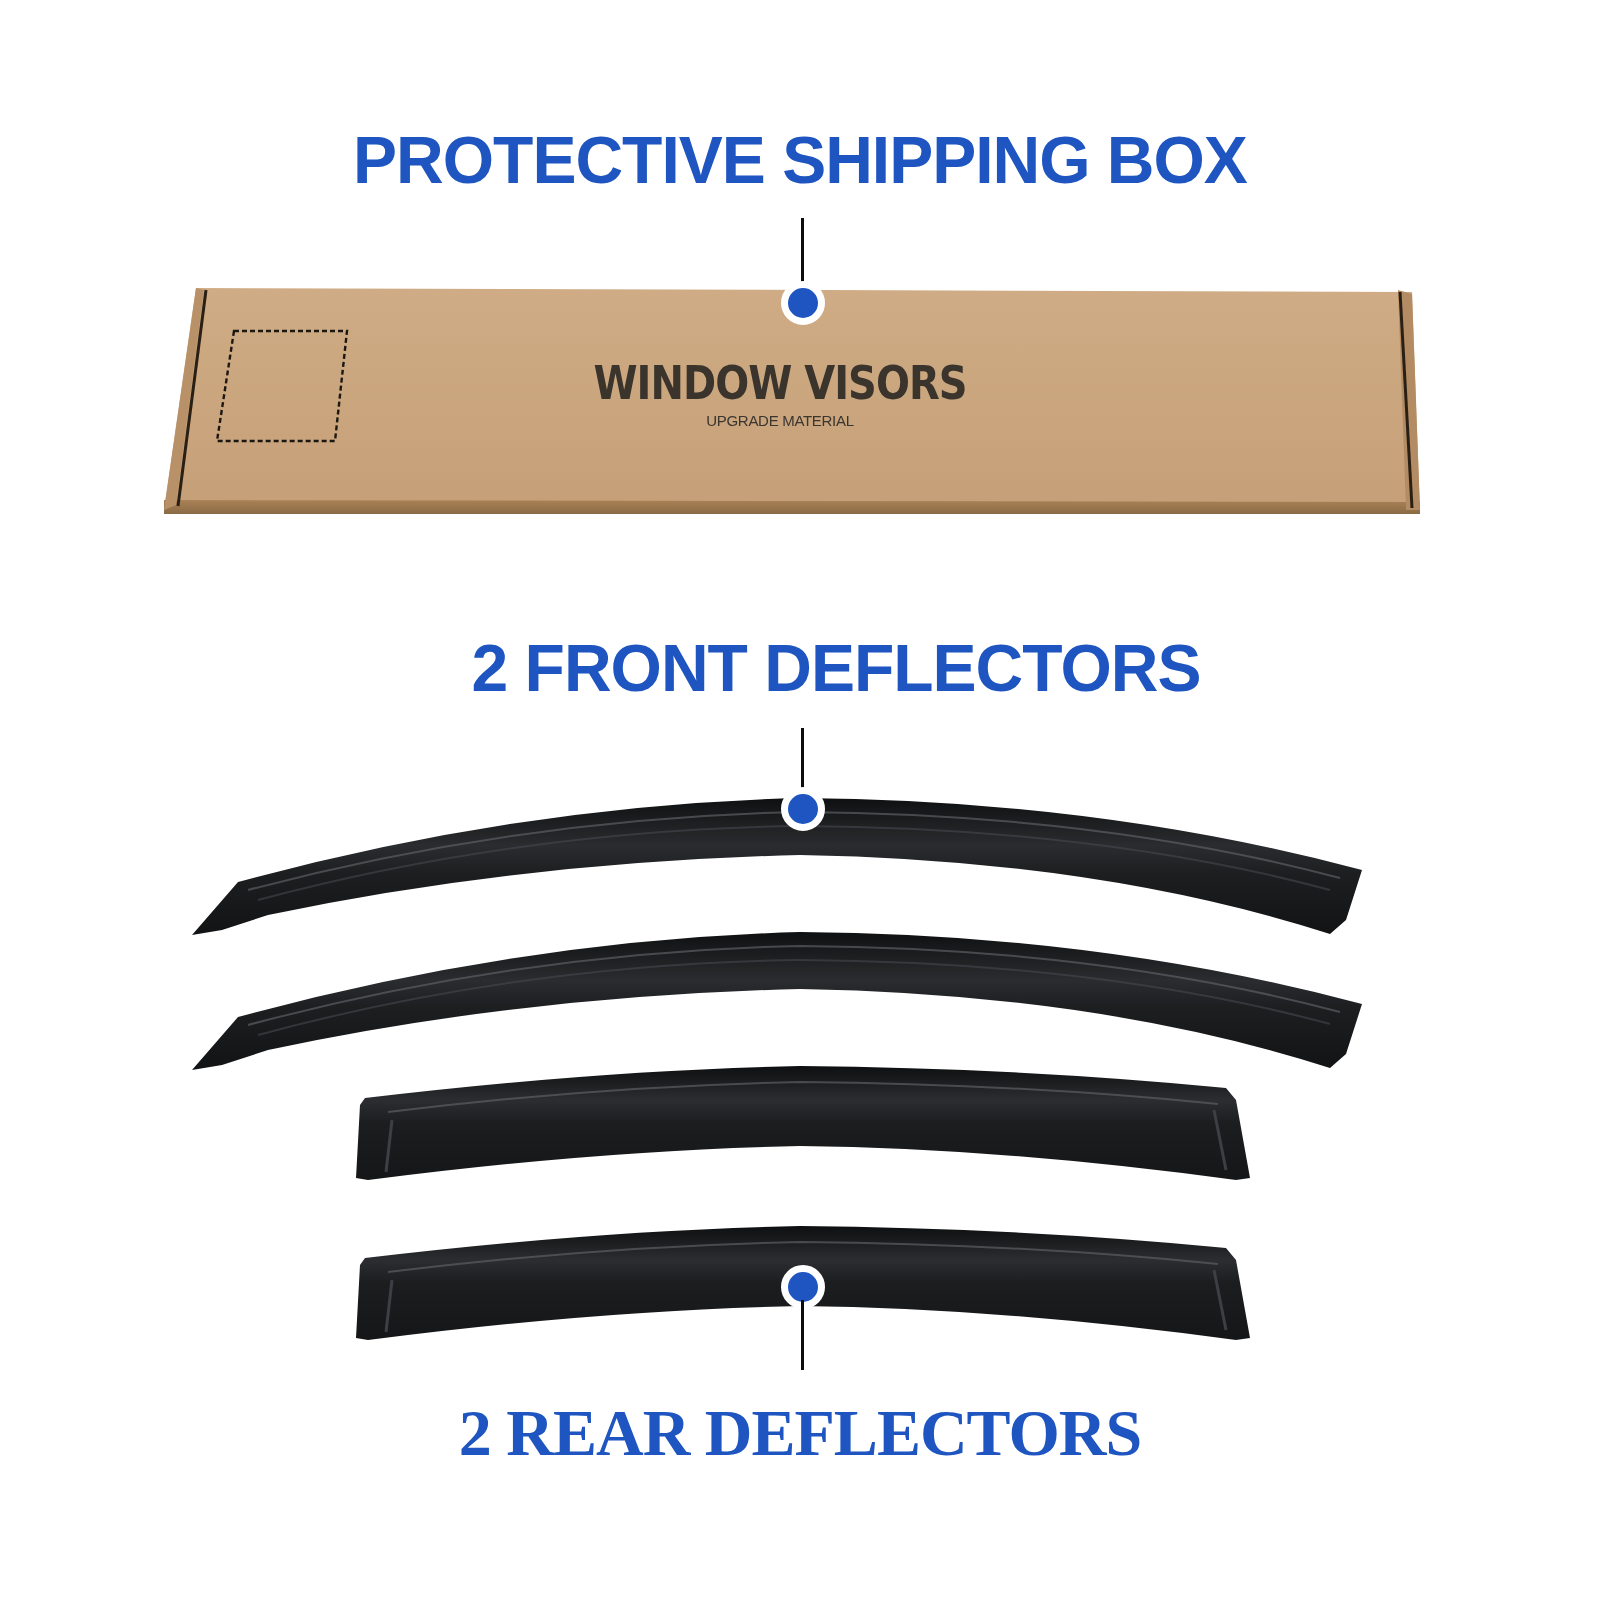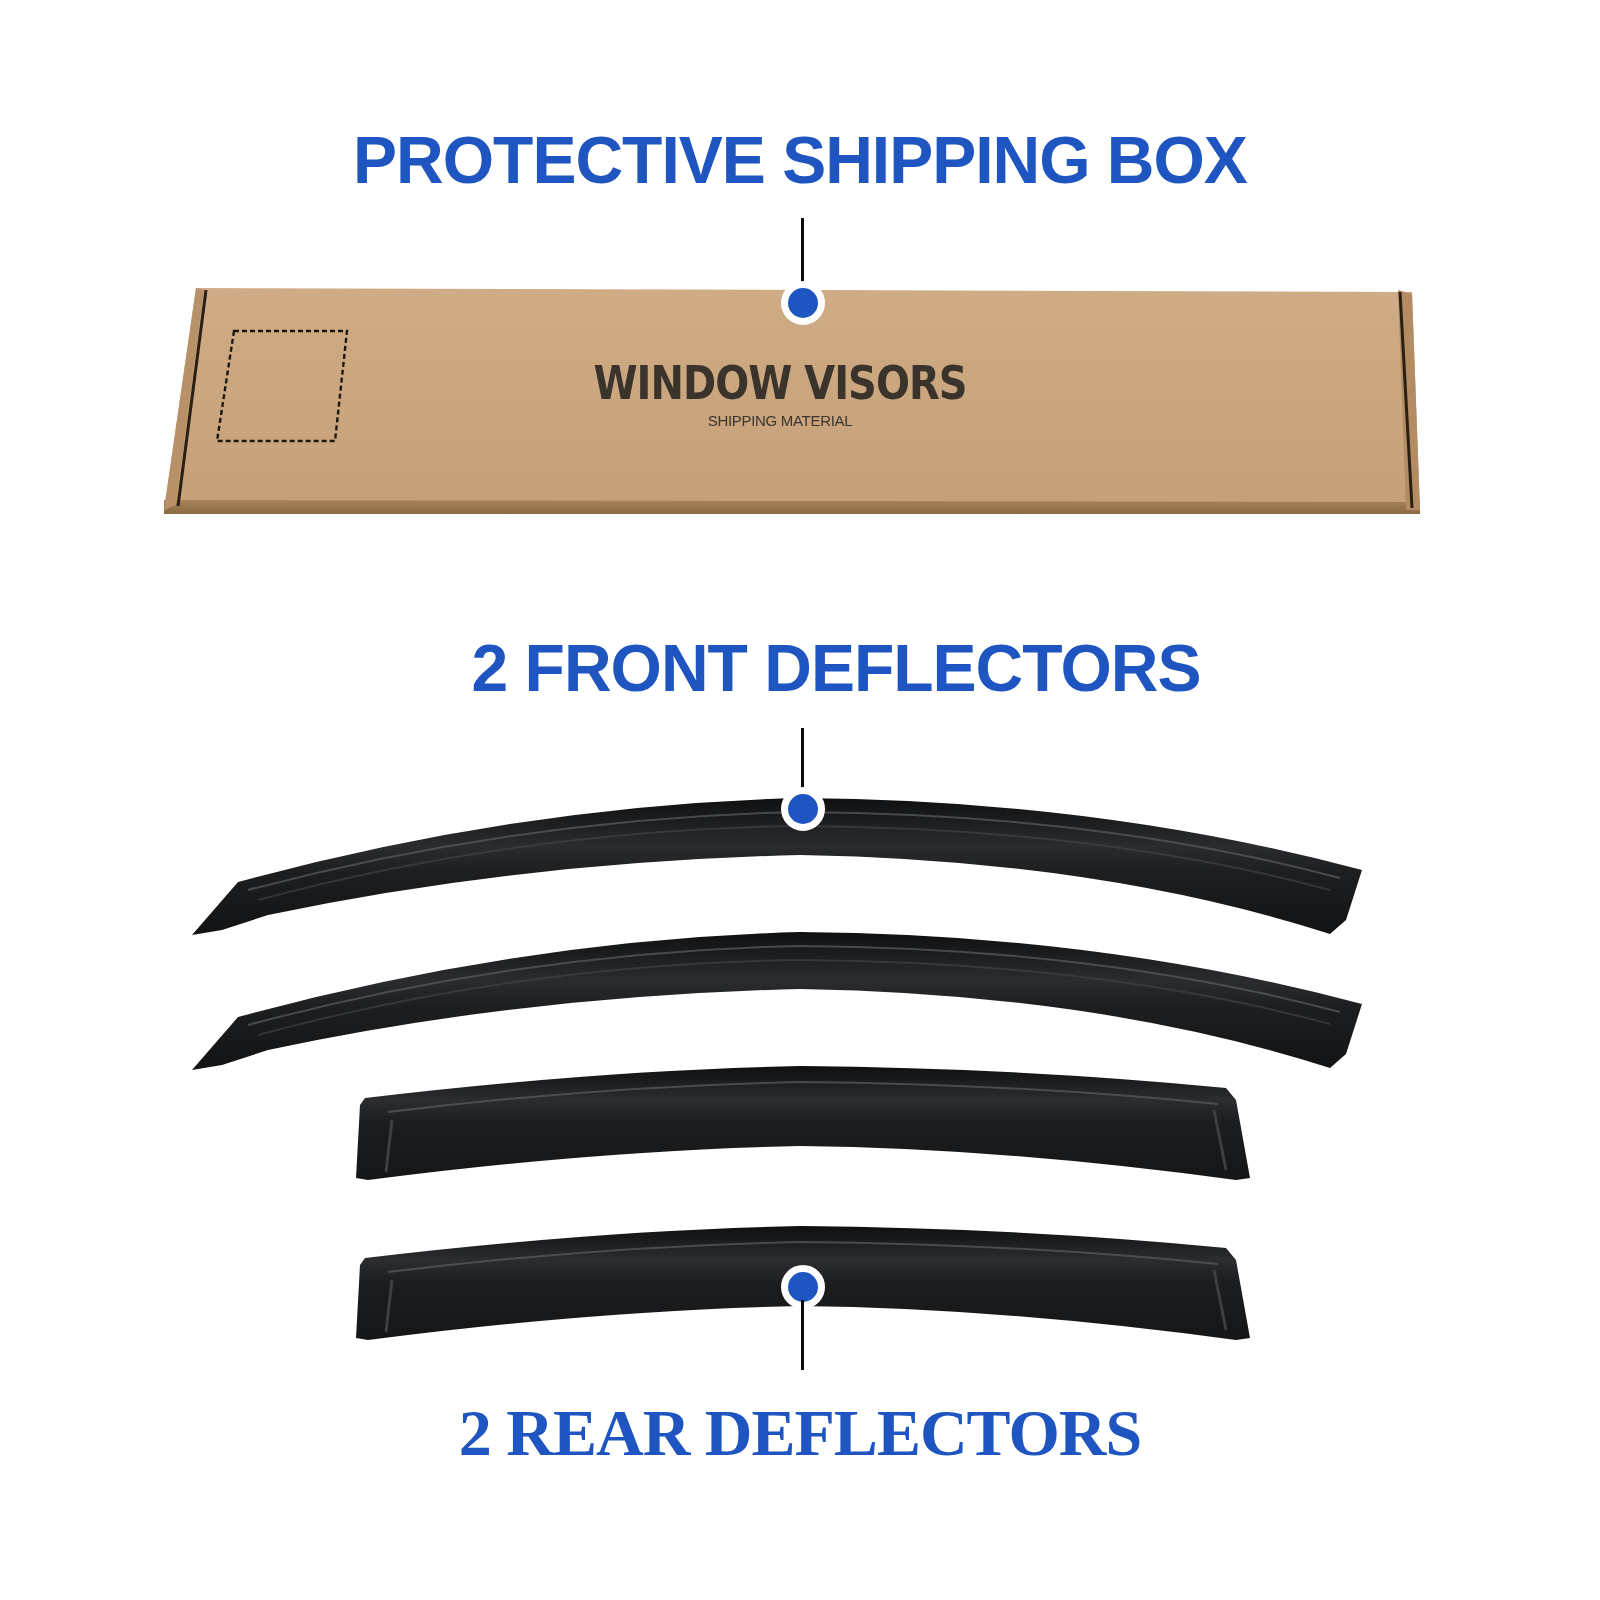--- a/index.html
+++ b/index.html
@@ -93,21 +93,21 @@
 
   <g>
     <path d="M365,1258 Q600,1230 800,1226 Q1020,1228 1226,1248 L1236,1260 L1250,1338 L1236,1340 Q1000,1308 800,1306 Q600,1310 368,1340 L356,1338 L360,1265 Z" fill="url(#deflRear)"></path>
     <path d="M388,1272 Q600,1246 800,1242 Q1020,1244 1218,1264" fill="none" stroke="#5b5e62" stroke-width="2" opacity="0.7"></path>
     <path d="M392,1280 L386,1332" fill="none" stroke="#3c3f43" stroke-width="3"></path>
     <path d="M1214,1270 L1226,1330" fill="none" stroke="#3c3f43" stroke-width="3"></path>
   </g>
 </svg>
 
 <div id="box-brand" class="box-text">WINDOW VISORS</div>
-<div id="box-sub" class="box-text">SHIPPING MATERIAL</div>
+<div id="box-sub" class="box-text">UPGRADE MATERIAL</div>
 
 <div class="dot" style="left:781px; top:281px;"></div>
 
 <h2 id="h-front" class="heading">2 FRONT DEFLECTORS</h2>
 
 <div class="line" style="top:728px; height:66px;"></div>
 <div class="dot" style="left:781px; top:787px;"></div>
 
 <div class="dot" style="left:781px; top:1265px;"></div>
 <div class="line" style="top:1300px; height:70px;"></div>

